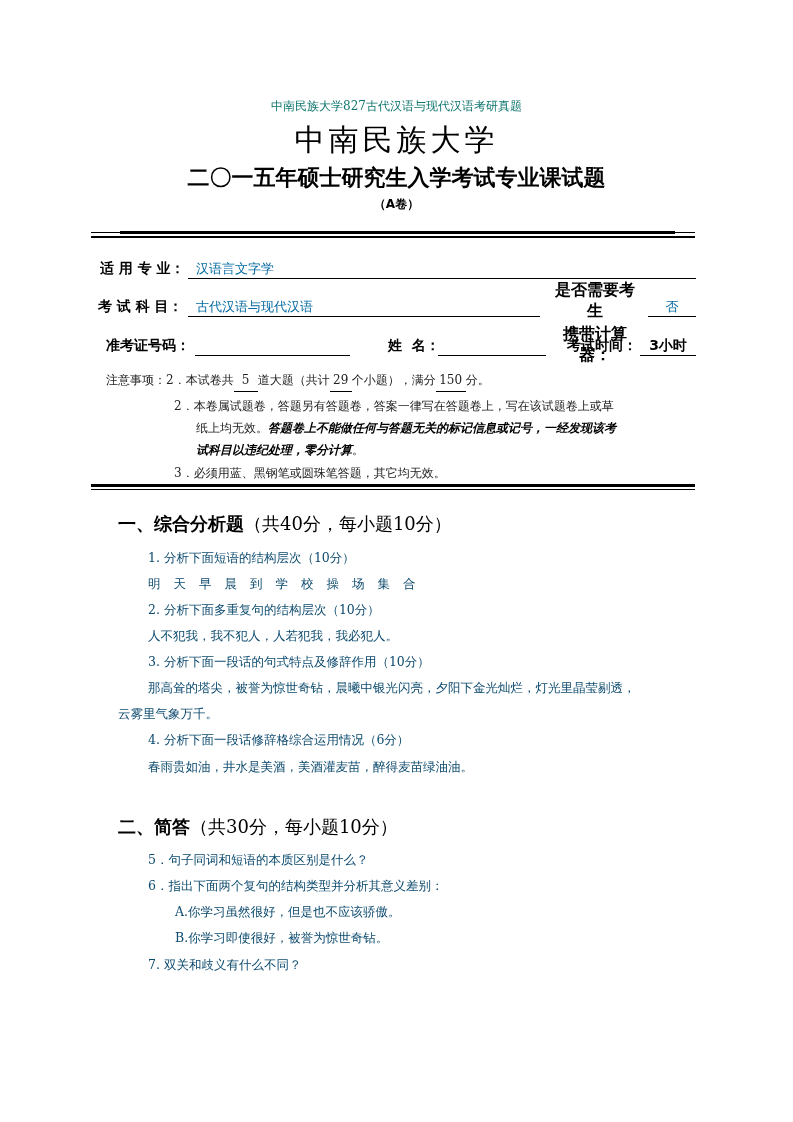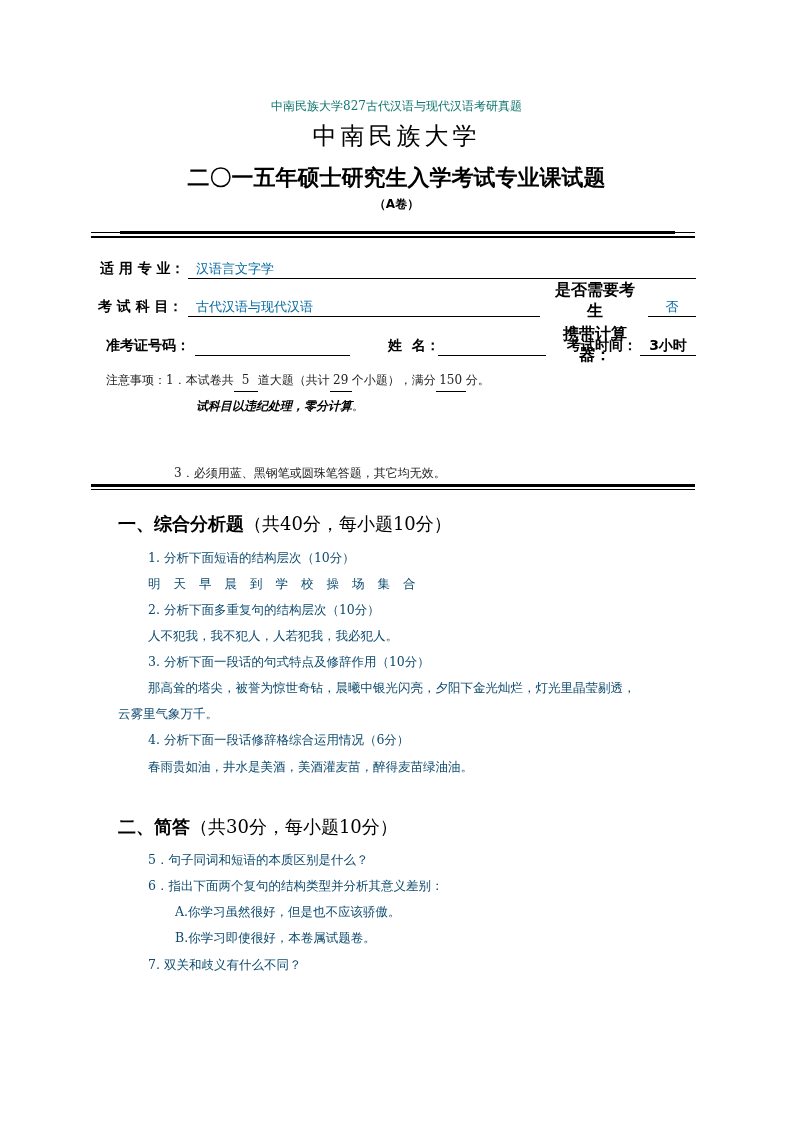--- a/index.html
+++ b/index.html
@@ -1,21 +1,21 @@
 <!DOCTYPE html>
 <html><head>
   <meta charset="utf-8">
   <style>
     html, body { margin: 0; padding: 0; background: #ffffff; }
     body { width: 793px; height: 1122px; position: relative; overflow: hidden;
            font-family: "DejaVu Serif", "Liberation Serif", serif; color: #000; }
     .abs { position: absolute; }
     .center { left: 0; width: 793px; text-align: center; }
     .top-caption { top: 98px; font-size: 12px; color: #0f766e; }
-    .univ { top: 120px; font-size: 24px; letter-spacing: 4px; font-weight: normal; }
+    .univ { top: 120px; font-size: 30px; letter-spacing: 4px; font-weight: normal; }
     .exam-title { top: 163px; font-size: 22px; font-weight: bold; font-family: "DejaVu Sans", sans-serif; }
     .paper-type { top: 196px; font-size: 12px; font-weight: bold; font-family: "DejaVu Sans", sans-serif; }
     .rule-thick { left: 120px; width: 555px; top: 231px; height: 3px; background: #000; }
     .rule-thin { left: 91px; width: 604px; top: 236px; height: 1.5px; background: #000; }
     .rule-thin2 { left: 91px; width: 604px; top: 232px; height: 1px; background: #000; }
     .label-bold { font-weight: bold; font-family: "DejaVu Sans", sans-serif; font-size: 14px; margin-top: 7px; }
     .field-val { font-size: 13px; color: #0369a1; }
     .uline { border-bottom: 1px solid #000; }
     .notes { font-size: 12px; color: #222; line-height: 22px; }
     .notes .u { display: inline-block; border-bottom: 1px solid #000; text-align: center; }
@@ -72,23 +72,25 @@
 <div class="abs uline" style="left:438px; top:335px; width:108px; height:20px;"></div>
 
 <div class="abs" style="left:567px; top:335px;">
   <span class="label-bold">考试时间：</span>
 </div>
 <div class="abs uline" style="left:640px; top:335px; width:56px; height:20px; text-align:center;">
   <span class="label-bold">3小时</span>
 </div>
 
 <div class="abs notes" style="left:106px; top:369px; width:600px;">
-  <span>注意事项：</span><span>1．本试卷共</span><span class="u" style="width:24px;">5</span><span>道大题（共计</span><span class="u" style="width:22px;">29</span><span>个小题），满分</span><span class="u" style="width:30px;">150</span><span>分。</span>
+  <span>注意事项：</span><span>2．本试卷共</span><span class="u" style="width:24px;">5</span><span>道大题（共计</span><span class="u" style="width:22px;">29</span><span>个小题），满分</span><span class="u" style="width:30px;">150</span><span>分。</span>
 </div>
 <div class="abs notes" style="left:174px; top:395px; width:525px;">
+  <div>2．本卷属试题卷，答题另有答题卷，答案一律写在答题卷上，写在该试题卷上或草</div>
+  <div style="padding-left:22px;"><span>纸上均无效。</span><b>答题卷上不能做任何与答题无关的标记信息或记号，一经发现该考</b></div>
   <div style="padding-left:22px;"><b>试科目以违纪处理，零分计算</b><span>。</span></div>
 </div>
 <div class="abs notes" style="left:174px; top:462px;">3．必须用蓝、黑钢笔或圆珠笔答题，其它均无效。</div>
 
 <div class="abs rule-bottom-thick"></div>
 <div class="abs rule-bottom-thin"></div>
 
 <div class="abs sec-title" style="left:118px; top:512px;">
   <span class="bold">一、综合分析题</span><span>（共40分，每小题10分）</span>
 </div>
@@ -101,14 +103,14 @@
 <div class="abs q" style="left:118px; top:706px;">云雾里气象万千。</div>
 <div class="abs q" style="left:148px; top:732px;">4. 分析下面一段话修辞格综合运用情况（6分）</div>
 <div class="abs q" style="left:148px; top:759px;">春雨贵如油，井水是美酒，美酒灌麦苗，醉得麦苗绿油油。</div>
 
 <div class="abs sec-title" style="left:118px; top:815px;">
   <span class="bold">二、简答</span><span>（共30分，每小题10分）</span>
 </div>
 <div class="abs q" style="left:148px; top:852px;">5．句子同词和短语的本质区别是什么？</div>
 <div class="abs q" style="left:148px; top:878px;">6．指出下面两个复句的结构类型并分析其意义差别：</div>
 <div class="abs q" style="left:175px; top:904px;">A.你学习虽然很好，但是也不应该骄傲。</div>
-<div class="abs q" style="left:175px; top:930px;">B.你学习即使很好，本卷属试题卷。</div>
+<div class="abs q" style="left:175px; top:930px;">B.你学习即使很好，被誉为惊世奇钻。</div>
 <div class="abs q" style="left:148px; top:957px;">7. 双关和歧义有什么不同？</div>
 
 </body></html>

